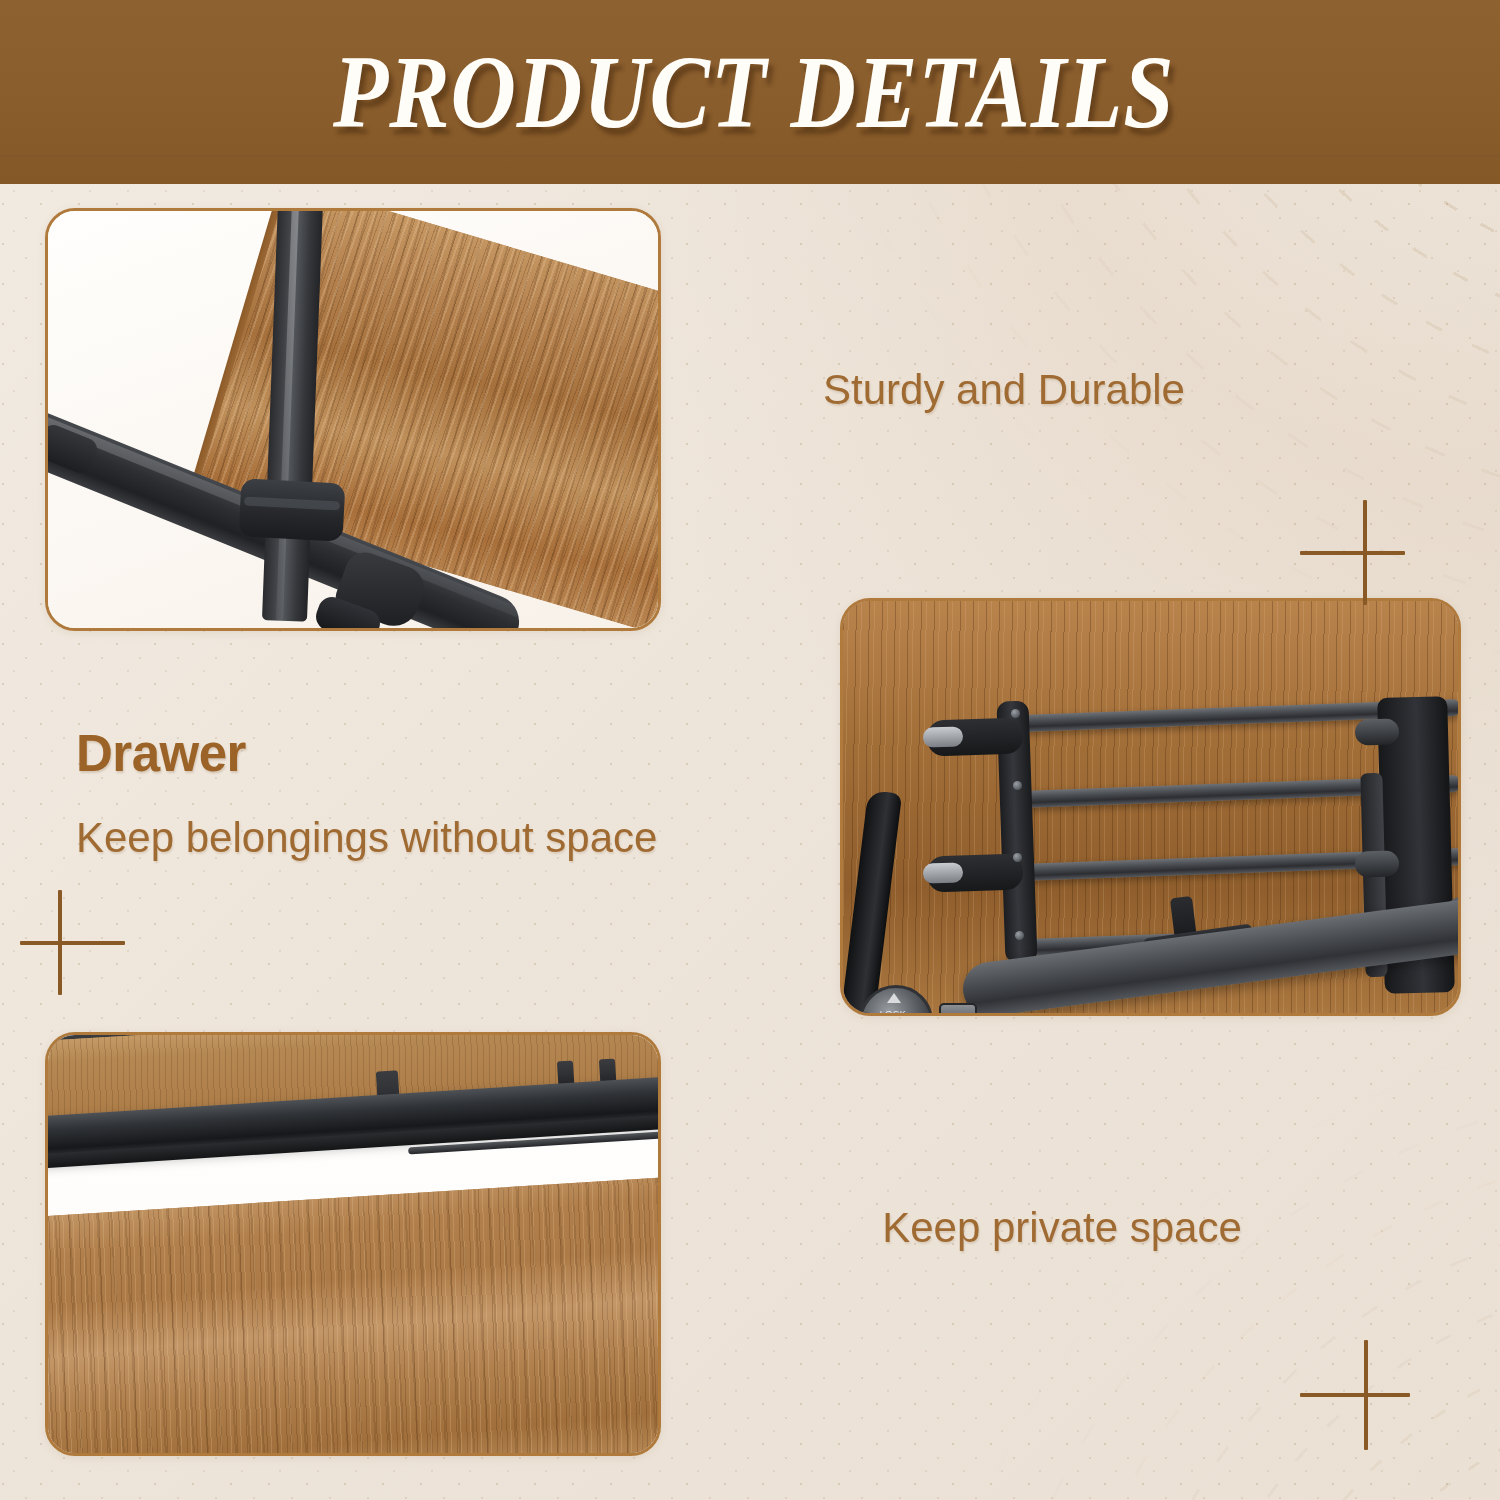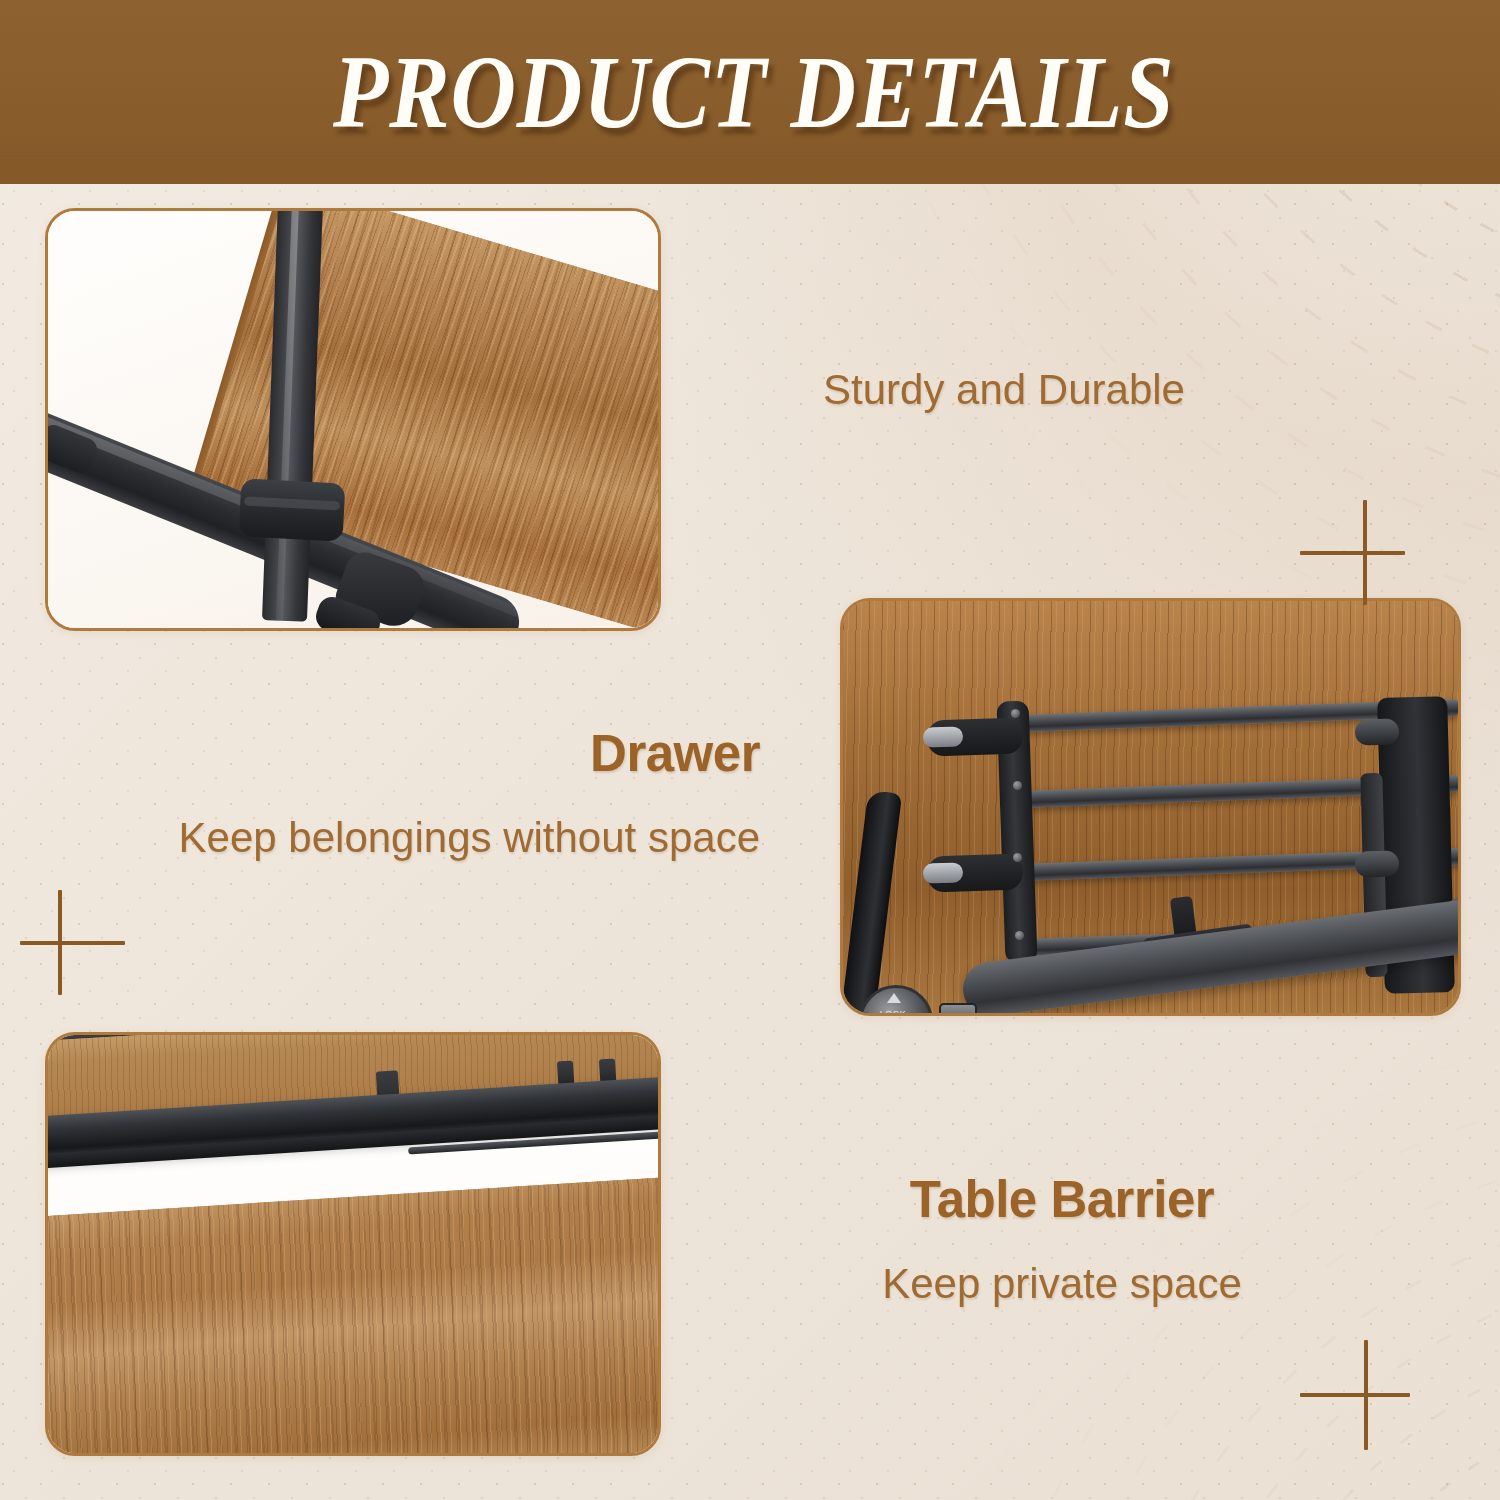--- a/index.html
+++ b/index.html
@@ -372,21 +372,21 @@
     letter-spacing:-0.5px;
   }
   .sub{
     color:#A06B32;white-space:nowrap;
     text-shadow:1px 2px 2px rgba(120,80,40,.16);
   }
   .t-frame{left:694px;top:334px;width:620px;text-align:center;}
   .t-frame .head{font-size:51px;line-height:1.1;}
   .t-frame .sub{font-size:42px;line-height:1.1;margin-top:33px;text-align:center;}
 
-  .t-drawer{left:60px;top:726px;width:700px;text-align:right;}
+  .t-drawer{left:76px;top:726px;width:700px;text-align:left;}
   .t-drawer .head{font-size:51px;line-height:1.1;}
   .t-drawer .sub{font-size:42px;line-height:1.1;margin-top:33px;}
 
   .t-barrier{left:752px;top:1172px;width:620px;text-align:center;}
   .t-barrier .head{font-size:51px;line-height:1.1;}
   .t-barrier .sub{font-size:42px;line-height:1.1;margin-top:33px;}
 
   
   .cross{position:absolute;pointer-events:none;}
   .cross i{position:absolute;display:block;background:#8A5A26;border-radius:1px;}
@@ -488,21 +488,20 @@
   <div class="txt t-frame">
     <div class="sub">Sturdy and Durable</div>
   </div>
 
   <div class="txt t-drawer">
     <div class="head">Drawer</div>
     <div class="sub">Keep belongings without space</div>
   </div>
 
   <div class="txt t-barrier">
-    <div class="head">Table Barrier</div>
     <div class="sub">Keep private space</div>
   </div>
 
   <div class="cross cross-a">
     <i class="h"></i>
       <i class="v"></i>
   </div>
   <div class="cross cross-b">
     <i class="h"></i>
       <i class="v"></i>

